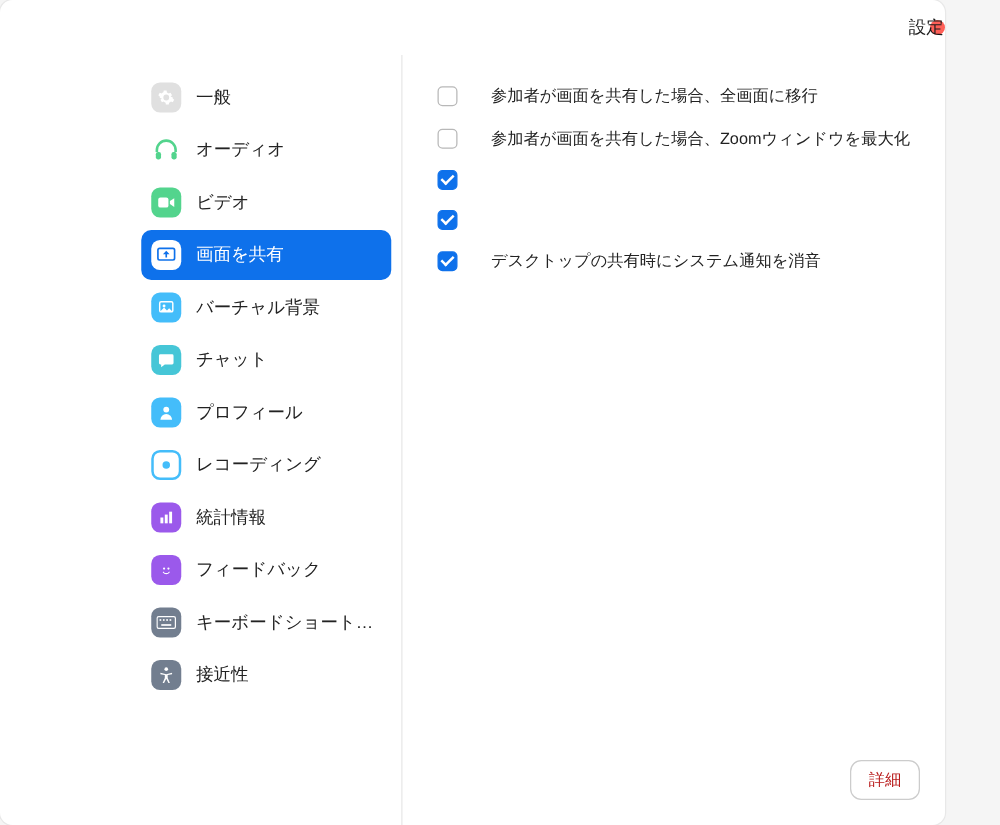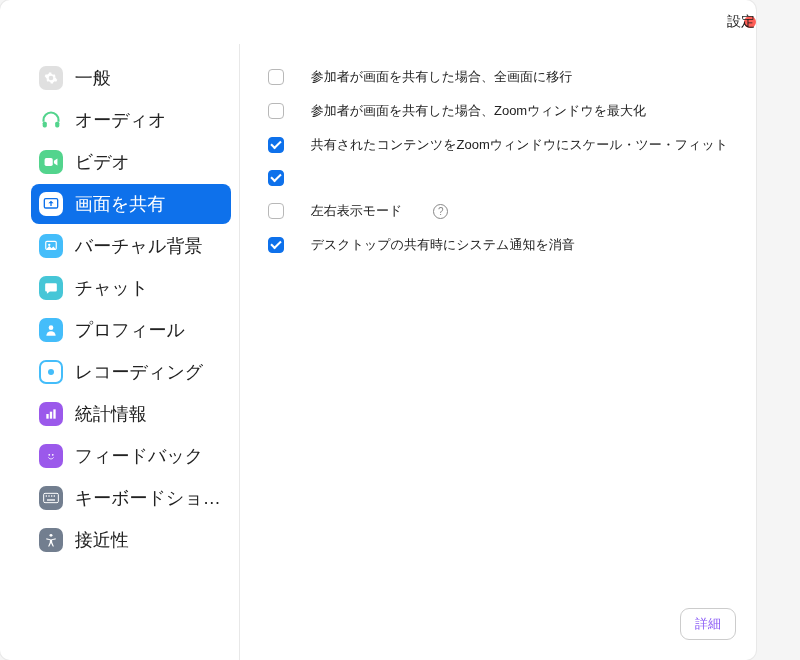--- a/index.html
+++ b/index.html
@@ -62,21 +62,21 @@
       gap: 2px;
     }
     .sidebar-item {
       display: flex;
       align-items: center;
       gap: 12px;
       padding: 8px 8px;
       border-radius: 8px;
       cursor: pointer;
       color: #222;
-      font-size: 18px;
+      font-size: 14px;
     }
     .sidebar-item.active {
       background: #0e71eb;
       color: #ffffff;
       font-family: Liberation Serif, serif;
     }
     .sidebar-item .icon {
       width: 24px;
       height: 24px;
       border-radius: 7px;
@@ -142,21 +142,21 @@
     }
     .advanced-btn {
       position: absolute;
       right: 20px;
       bottom: 20px;
       padding: 6px 14px;
       border: 1px solid #ccc;
       border-radius: 9px;
       background: #fff;
       font-size: 13px;
-      color: #8b5cf6;
+      color: #b91c1c;
       cursor: pointer;
     }
     svg { display: block; }
   </style>
 </head>
 <body>
 
 <div class="window">
   <div class="titlebar">
     <div class="traffic-lights">
@@ -303,32 +303,26 @@
         <span>参加者が画面を共有した場合、全画面に移行</span>
       </div>
 
       <div class="option-row">
         <div class="checkbox"></div>
         <span>参加者が画面を共有した場合、Zoomウィンドウを最大化</span>
       </div>
 
       <div class="option-row">
         <div class="checkbox checked"></div>
-        <span>共有されたコンテンツをZoomウィンドウにスケール・ツー・フィット</span>
       </div>
 
       <div class="option-row">
         <div class="checkbox checked"></div>
       </div>
 
-      <div class="option-row">
-        <div class="checkbox"></div>
-        <span>左右表示モード</span>
-        <span class="help-icon">?</span>
-      </div>
 
       <div class="option-row">
         <div class="checkbox checked"></div>
         <span>デスクトップの共有時にシステム通知を消音</span>
       </div>
 
       <button class="advanced-btn">詳細</button>
     </div>
   </div>
 </div>

